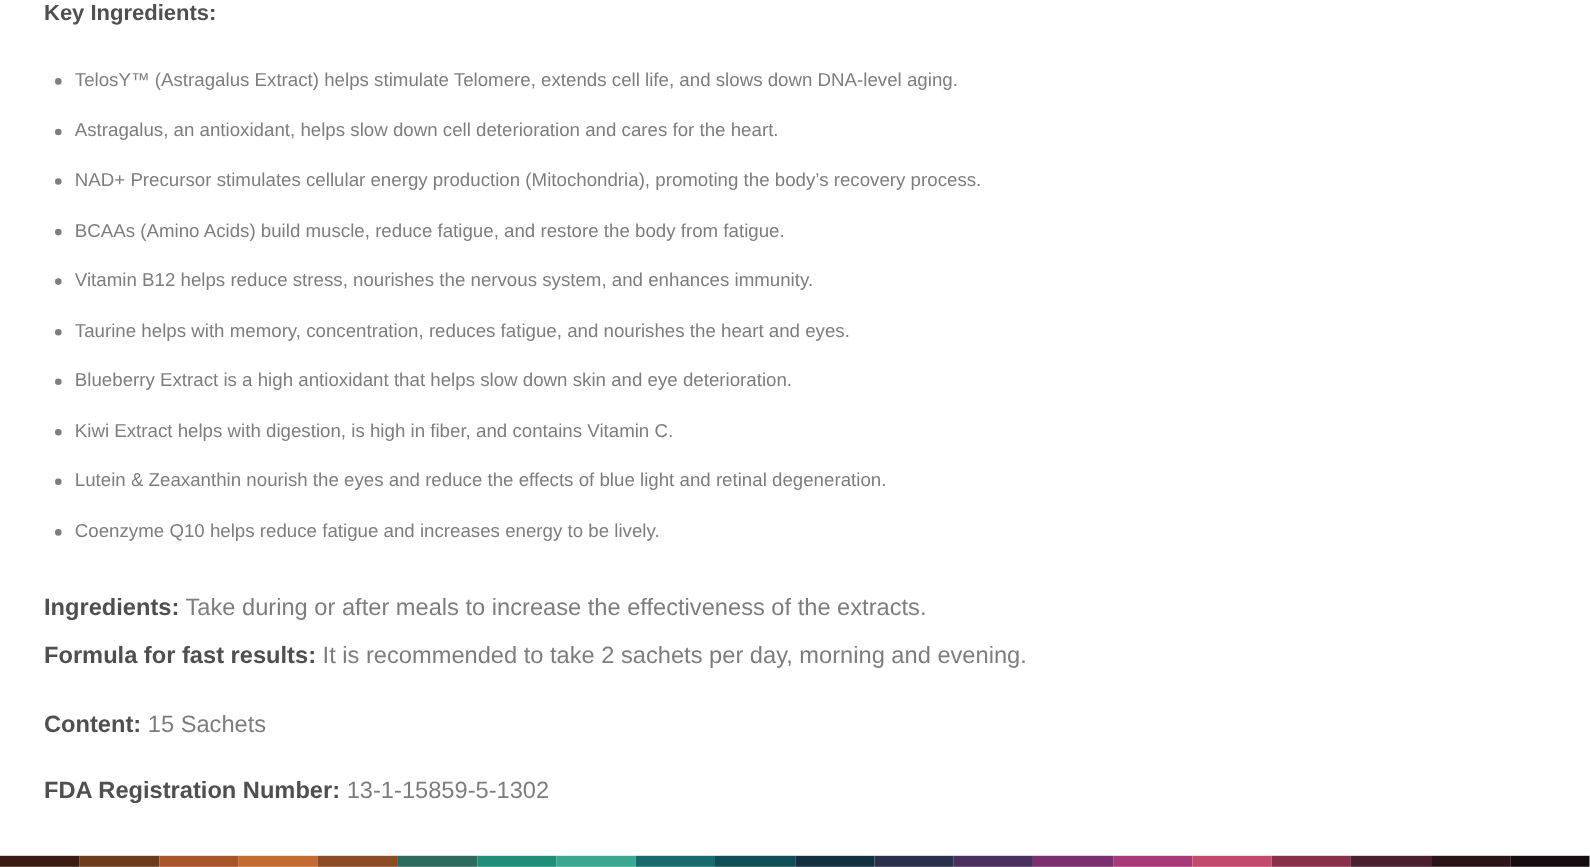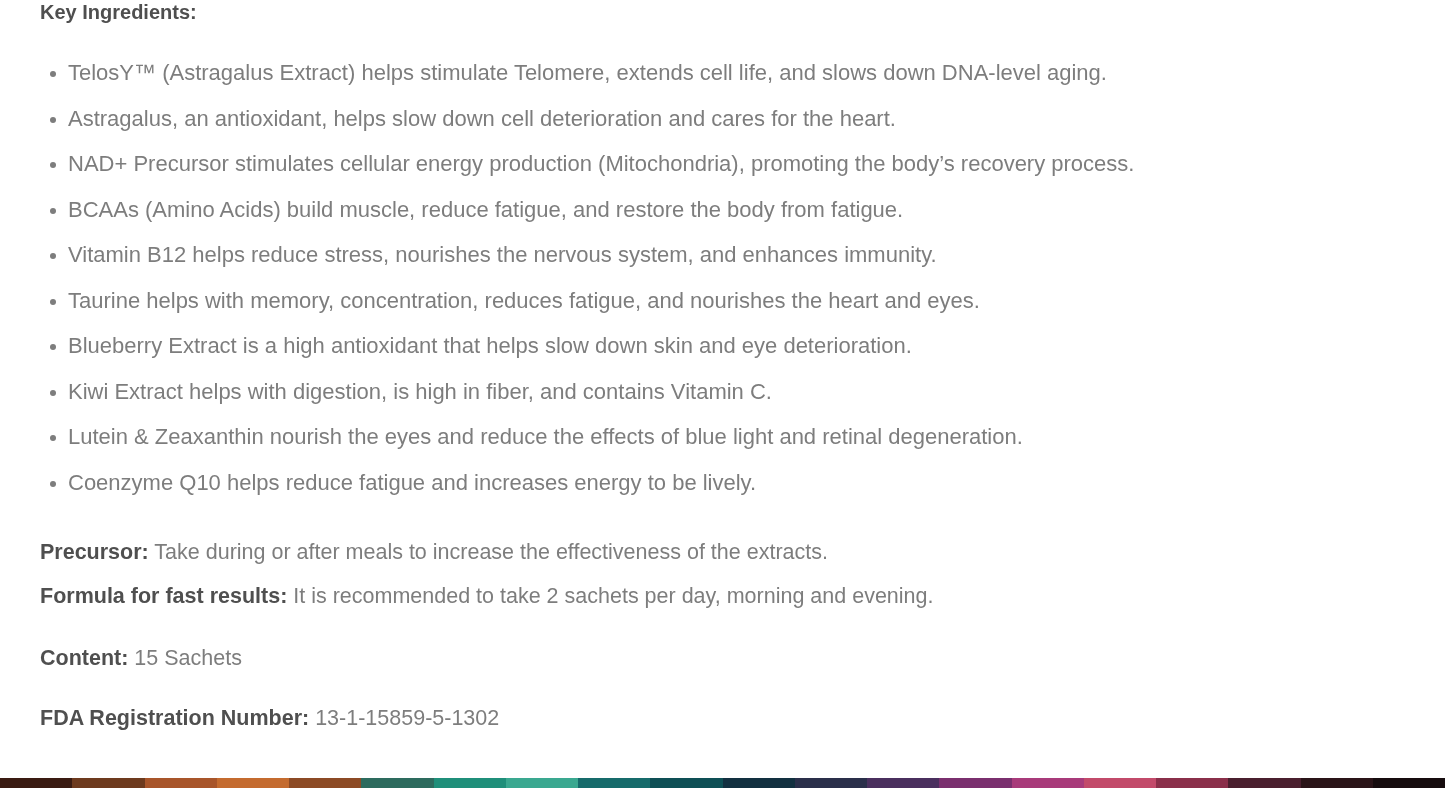--- a/index.html
+++ b/index.html
@@ -34,21 +34,21 @@
     top: -2px;
   }
   ul.ingredients {
     list-style: none;
     margin: 22px 0 0 0;
     padding: 0;
   }
   ul.ingredients li {
     position: relative;
     padding-left: 28px;
-    font-size: 22px;
+    font-size: 17px;
     line-height: 45.5px;
     color: #7d7d7d;
     white-space: nowrap;
   }
   ul.ingredients li::before {
     content: "";
     position: absolute;
     left: 10px;
     top: 21px;
     width: 6px;
@@ -95,21 +95,21 @@
     <li>BCAAs (Amino Acids) build muscle, reduce fatigue, and restore the body from fatigue.</li>
     <li>Vitamin B12 helps reduce stress, nourishes the nervous system, and enhances immunity.</li>
     <li>Taurine helps with memory, concentration, reduces fatigue, and nourishes the heart and eyes.</li>
     <li>Blueberry Extract is a high antioxidant that helps slow down skin and eye deterioration.</li>
     <li>Kiwi Extract helps with digestion, is high in fiber, and contains Vitamin C.</li>
     <li>Lutein &amp; Zeaxanthin nourish the eyes and reduce the effects of blue light and retinal degeneration.</li>
     <li>Coenzyme Q10 helps reduce fatigue and increases energy to be lively.</li>
   </ul>
 
   <p class="para p1">
-    <b>Precursor:</b> 
+    <b>Ingredients:</b> 
     <span>Take during or after meals to increase the effectiveness of the extracts.</span>
   </p>
 
   <p class="para p2">
     <b>Formula for fast results:</b> 
     <span>It is recommended to take 2 sachets per day, morning and evening.</span>
   </p>
 
   <p class="para p3">
     <b>Content:</b> 

